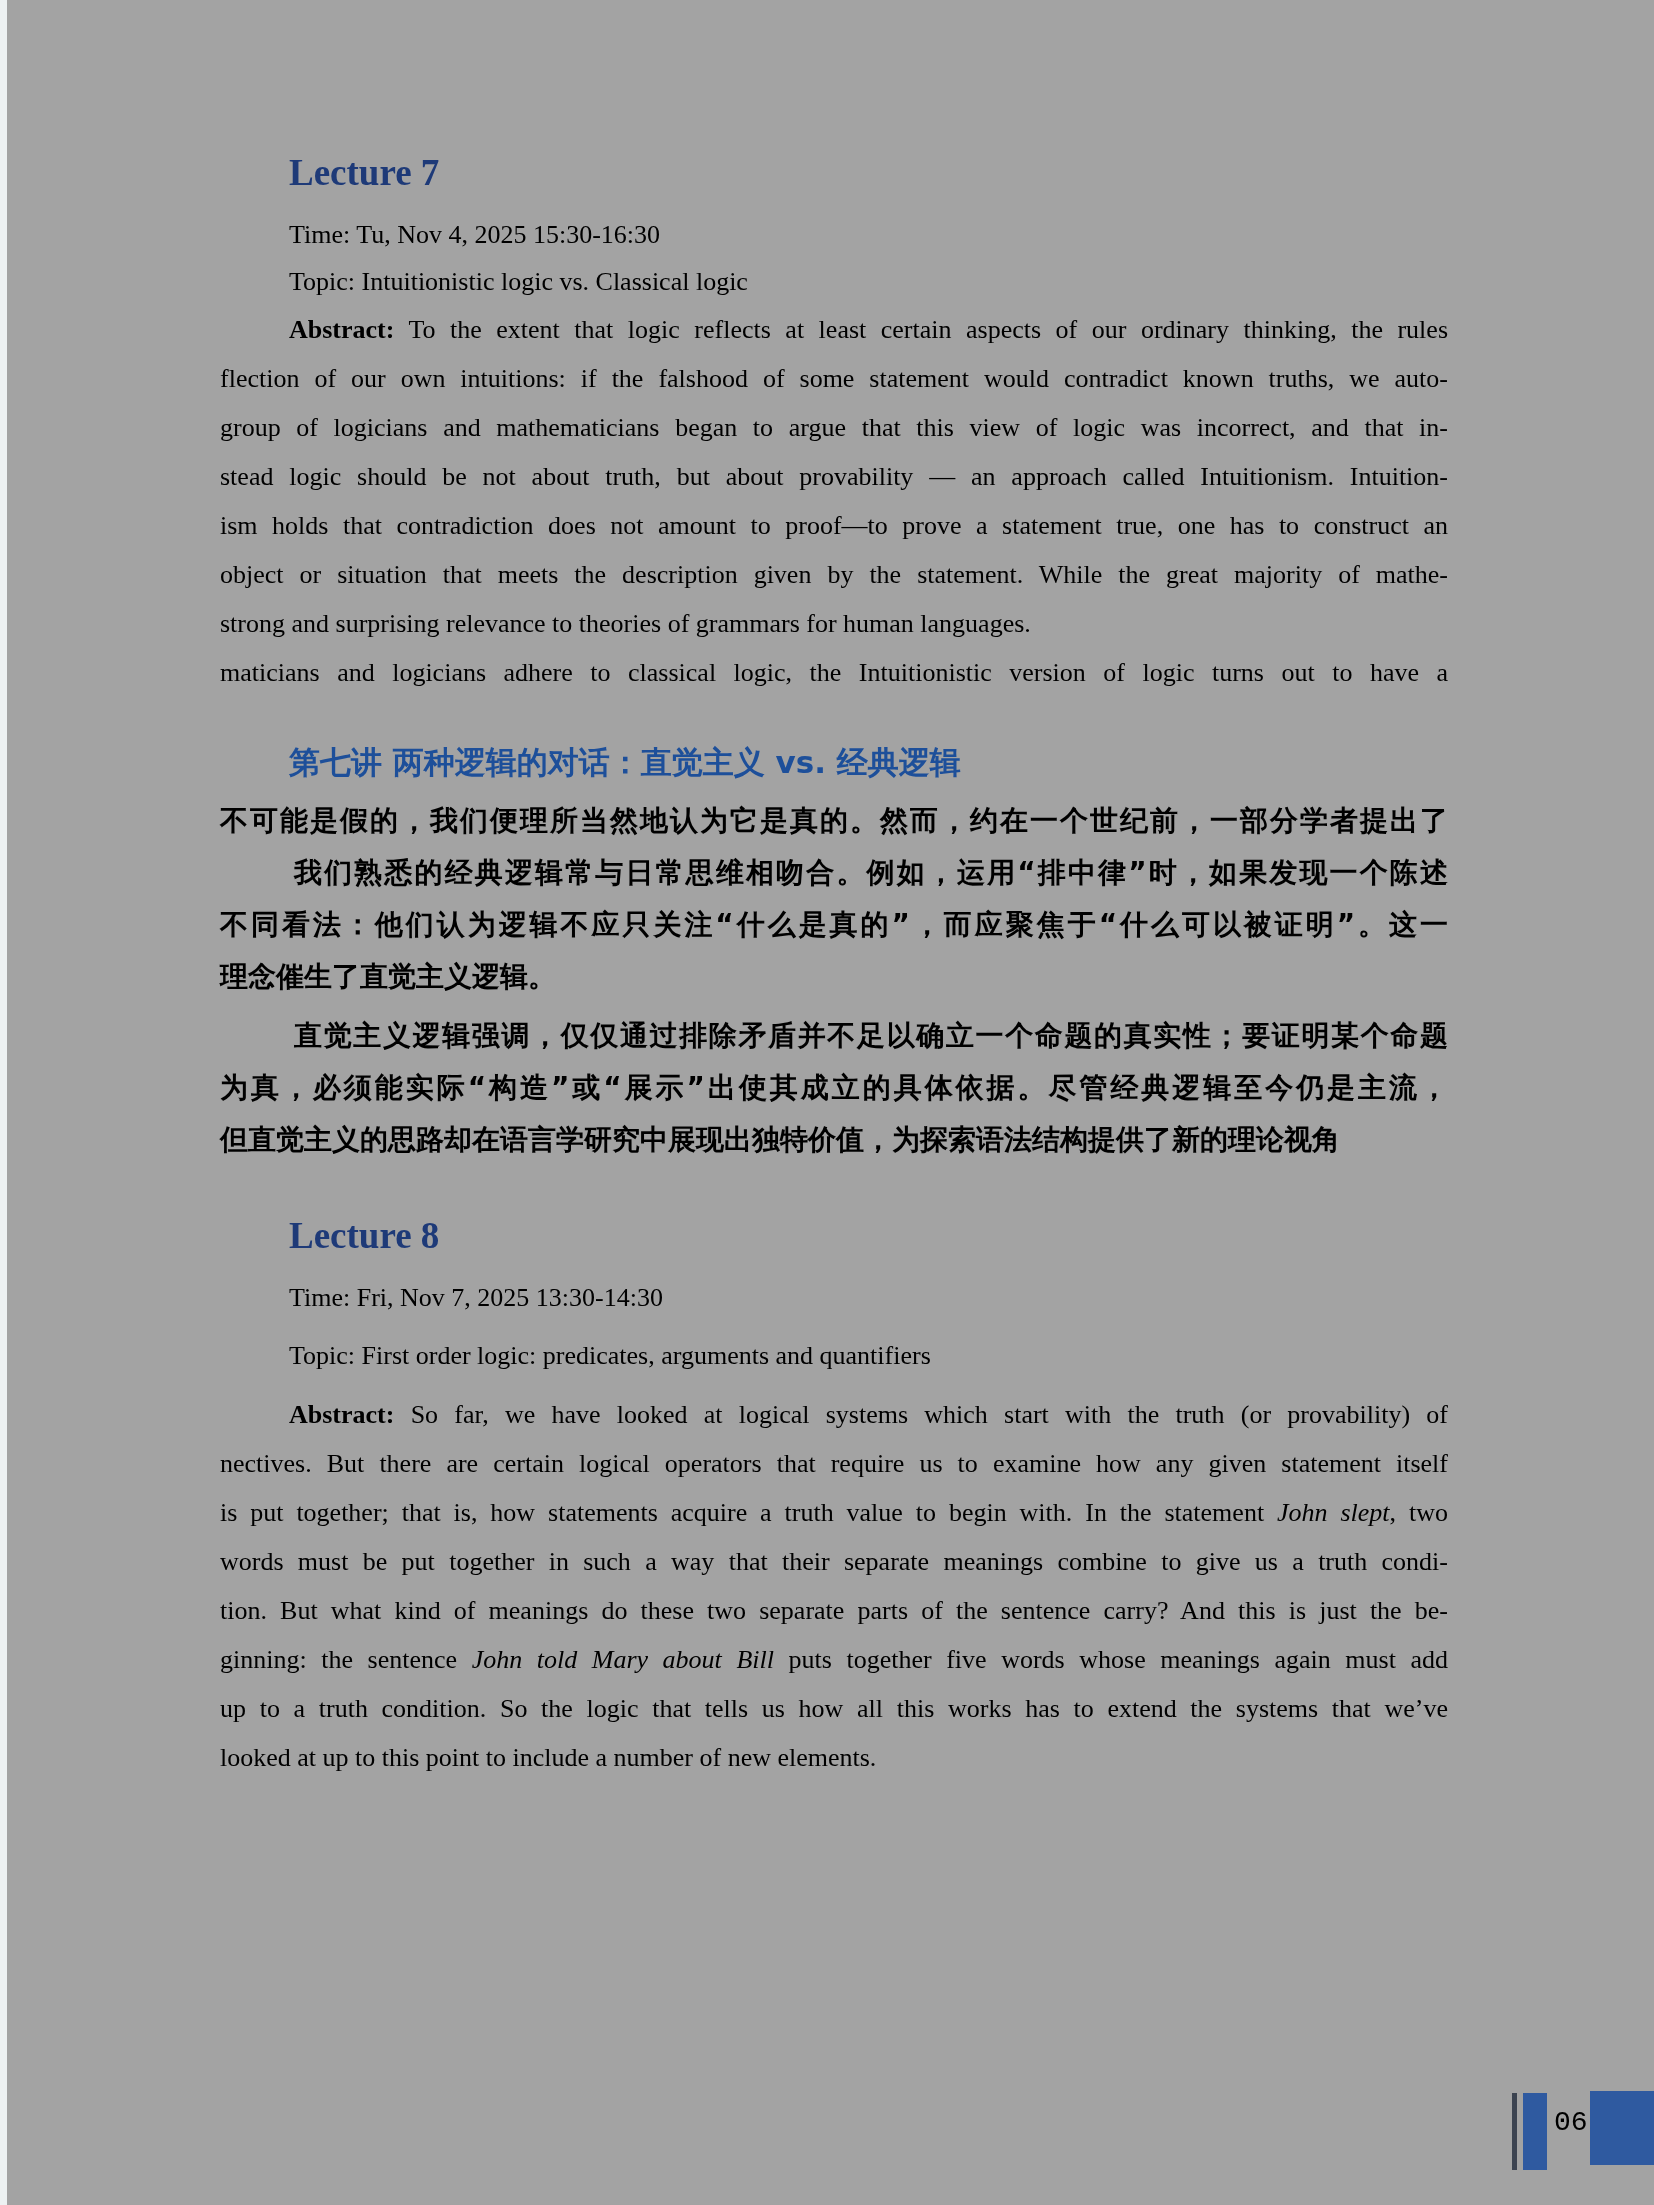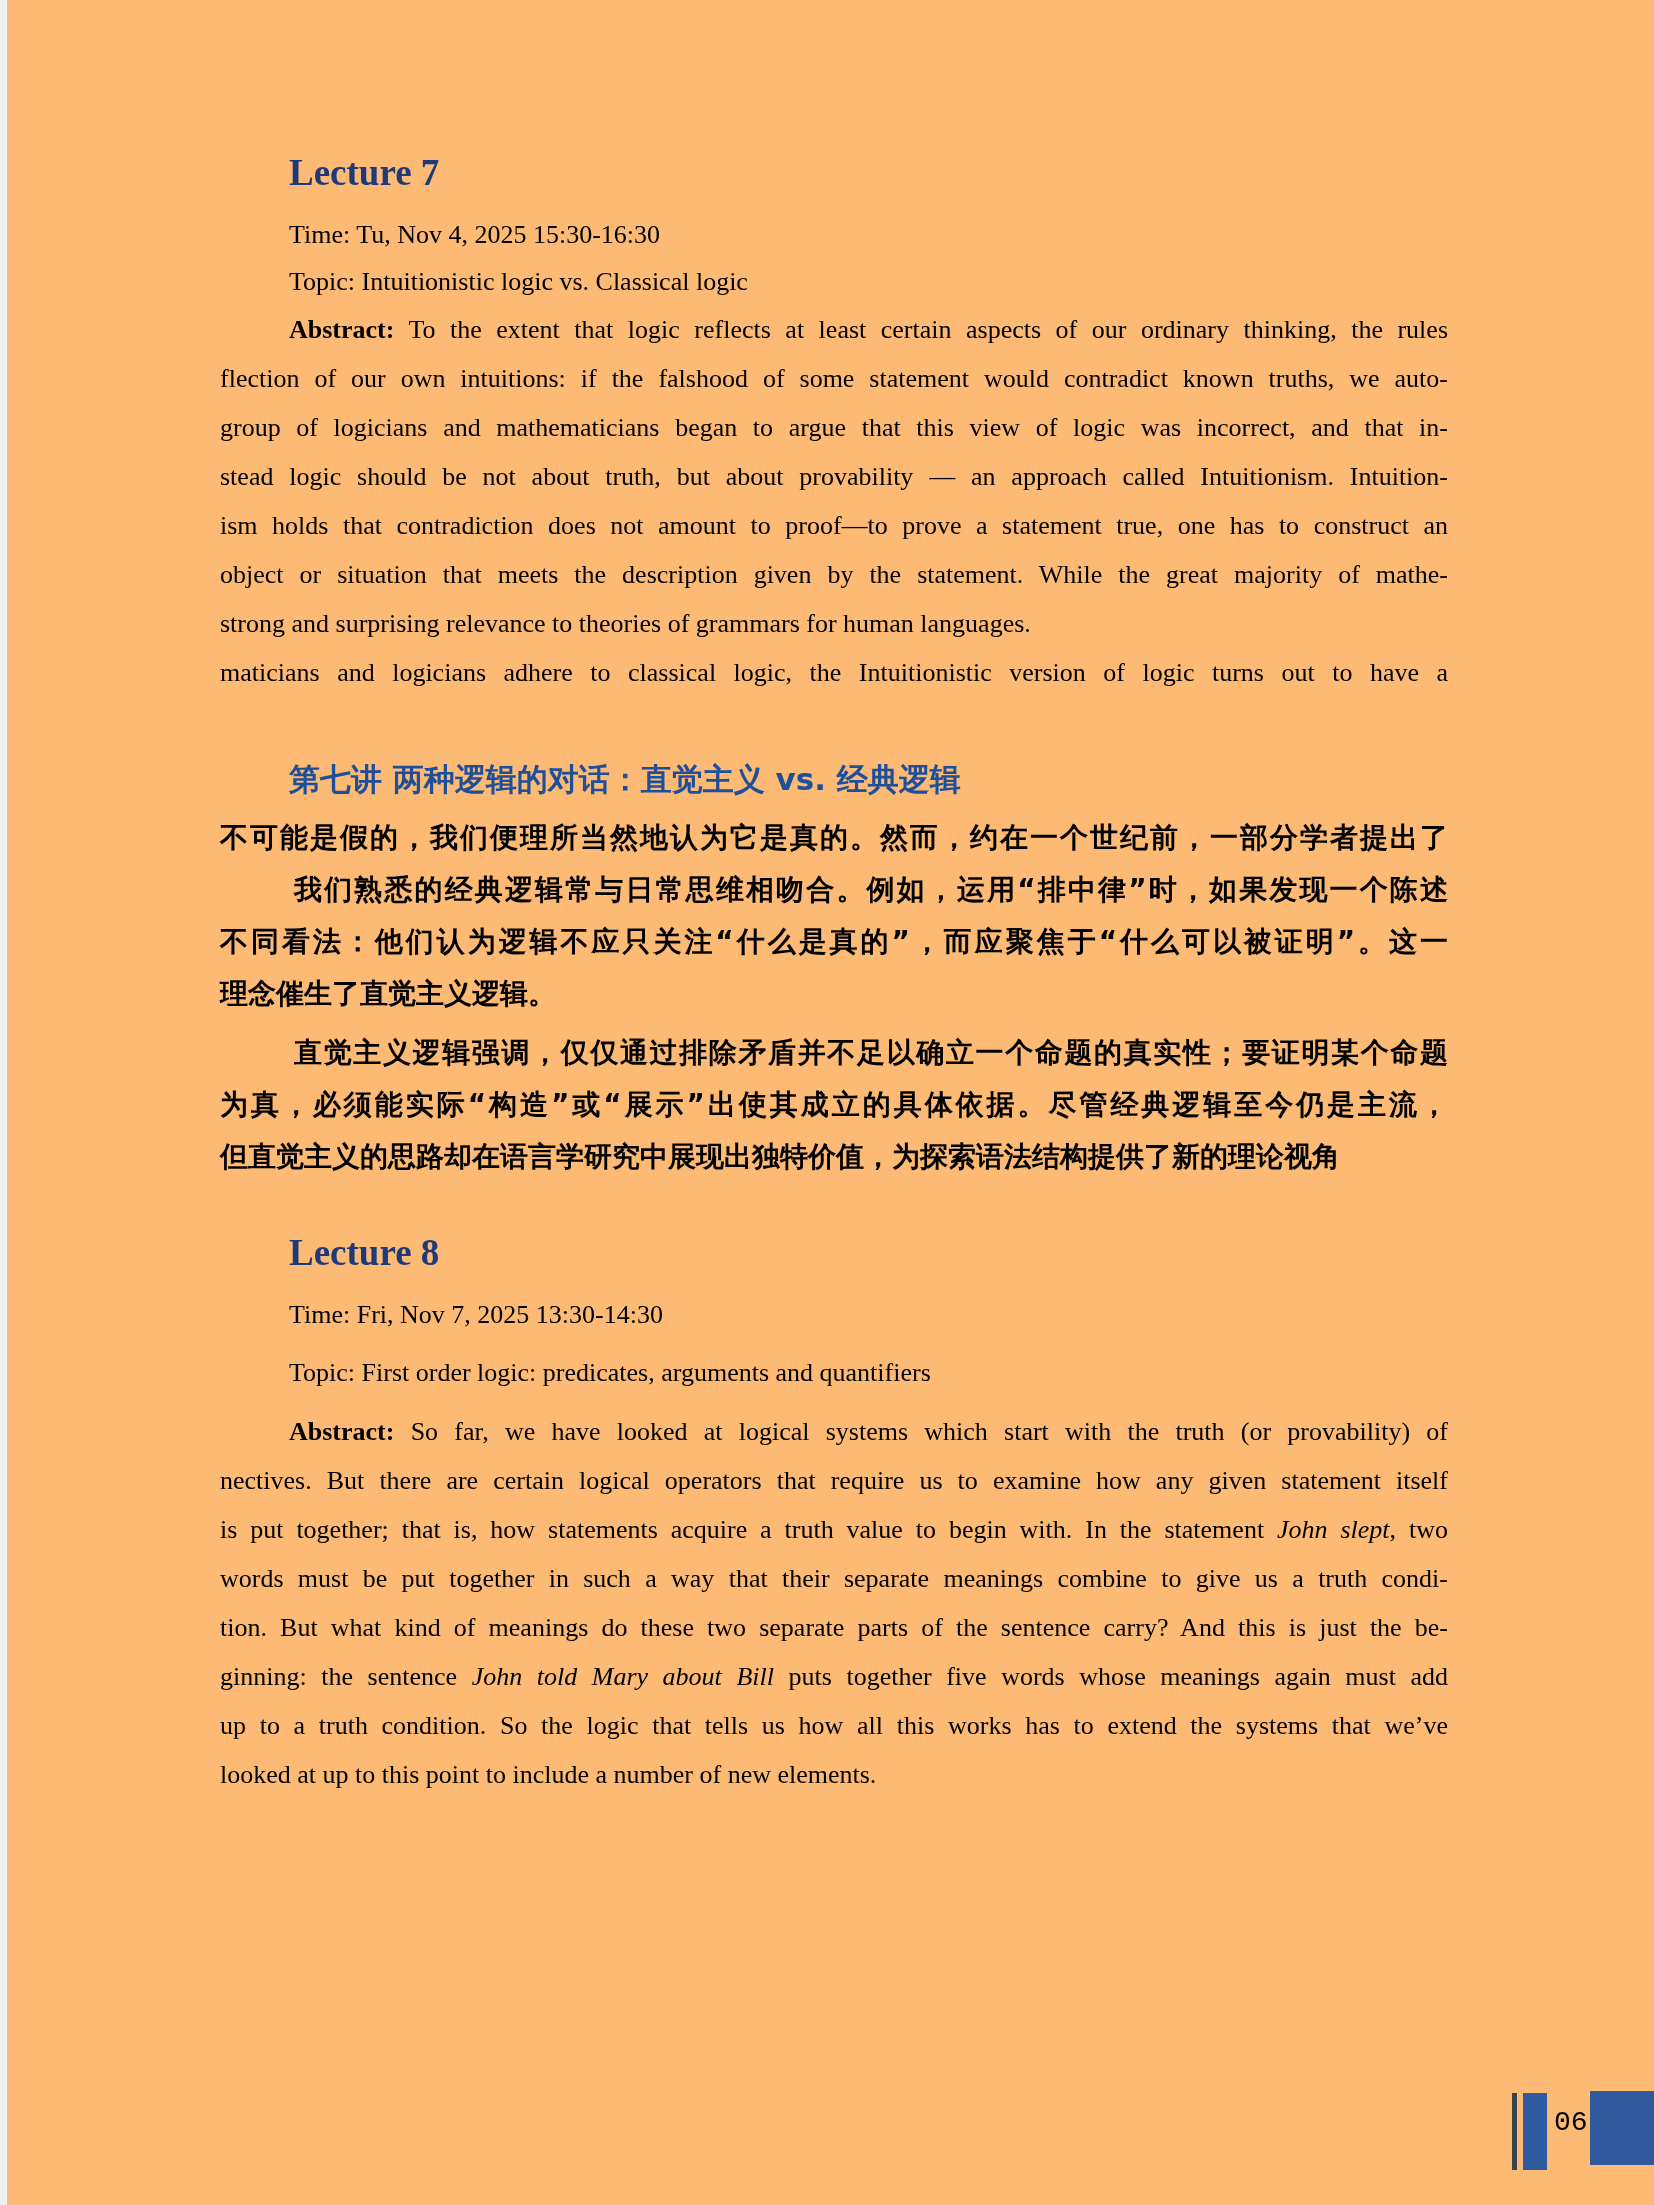--- a/index.html
+++ b/index.html
@@ -1,20 +1,20 @@
 <!DOCTYPE html>
 <html style="font-size:13px"><head>
 <meta charset="utf-8">
 <style>
   html,body{margin:0;padding:0;background:#ffffff;}
   .page{
     position:relative;
     width:1654px;
     height:2205px;
-    background:#fdba74;
+    background:#a3a3a3;
     overflow:hidden;
     font-family:"Liberation Serif","DejaVu Serif",serif;
     color:#000000;
   }
   .edge-strip{
     position:absolute;left:0;top:0;width:7.3px;height:2205px;
     background:#edf1f2;
   }
   .content{
     position:absolute;left:220px;top:150px;width:1228px;
@@ -31,21 +31,21 @@
   .jline{
     font-size:26px;line-height:49px;height:49px;
     text-align:justify;text-align-last:justify;
   }
   .jline.first{padding-left:69px;}
   .jline.lastline{text-align-last:left;}
   .jline b{font-weight:bold;}
   .cn-heading{
     font-family:"DejaVu Sans","Liberation Sans",sans-serif;
     font-weight:bold;font-size:31px;color:#1d4f9a;
-    padding-left:69px;line-height:40px;margin:62px 0 13px 0;
+    padding-left:69px;line-height:40px;margin:45px 0 13px 0;
   }
   .cnline{
     font-family:"DejaVu Sans","Liberation Sans",sans-serif;
     font-weight:600;font-size:28px;line-height:52px;height:52px;
     text-align:justify;text-align-last:justify;
   }
   .cnline.first{padding-left:74px;}
   .cnline.lastline{text-align-last:left;}
   .cn-para2{margin-top:6.5px;}
   .lecture8{margin-top:47px;}

